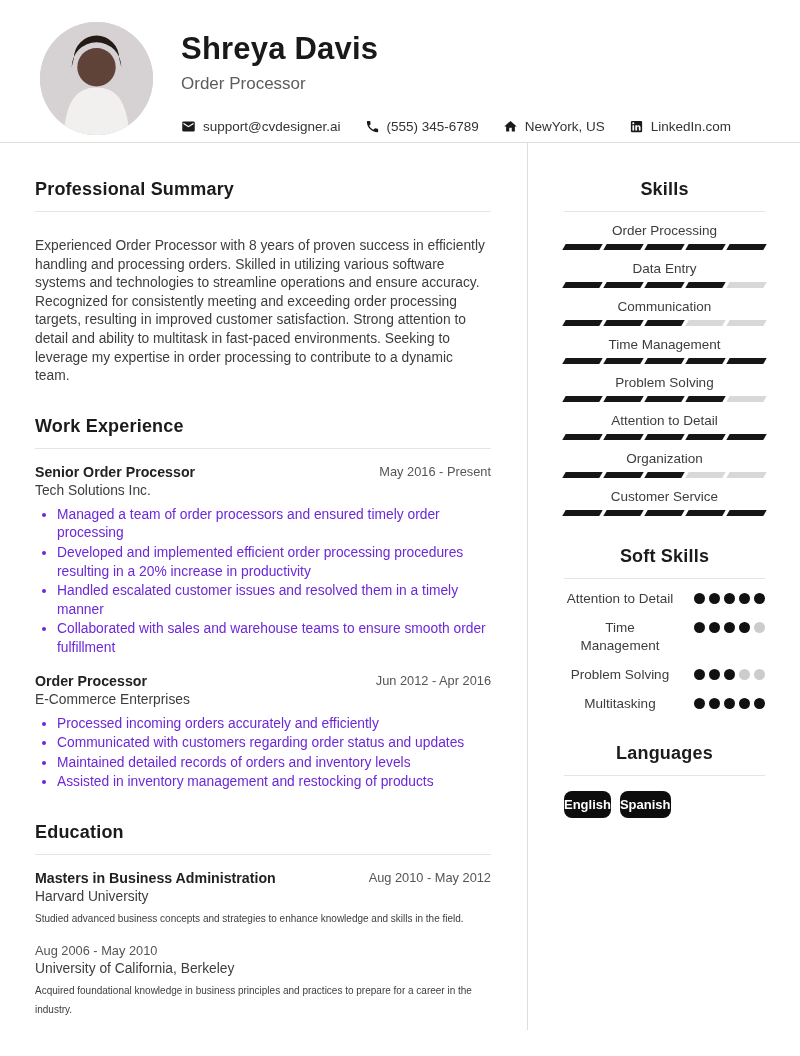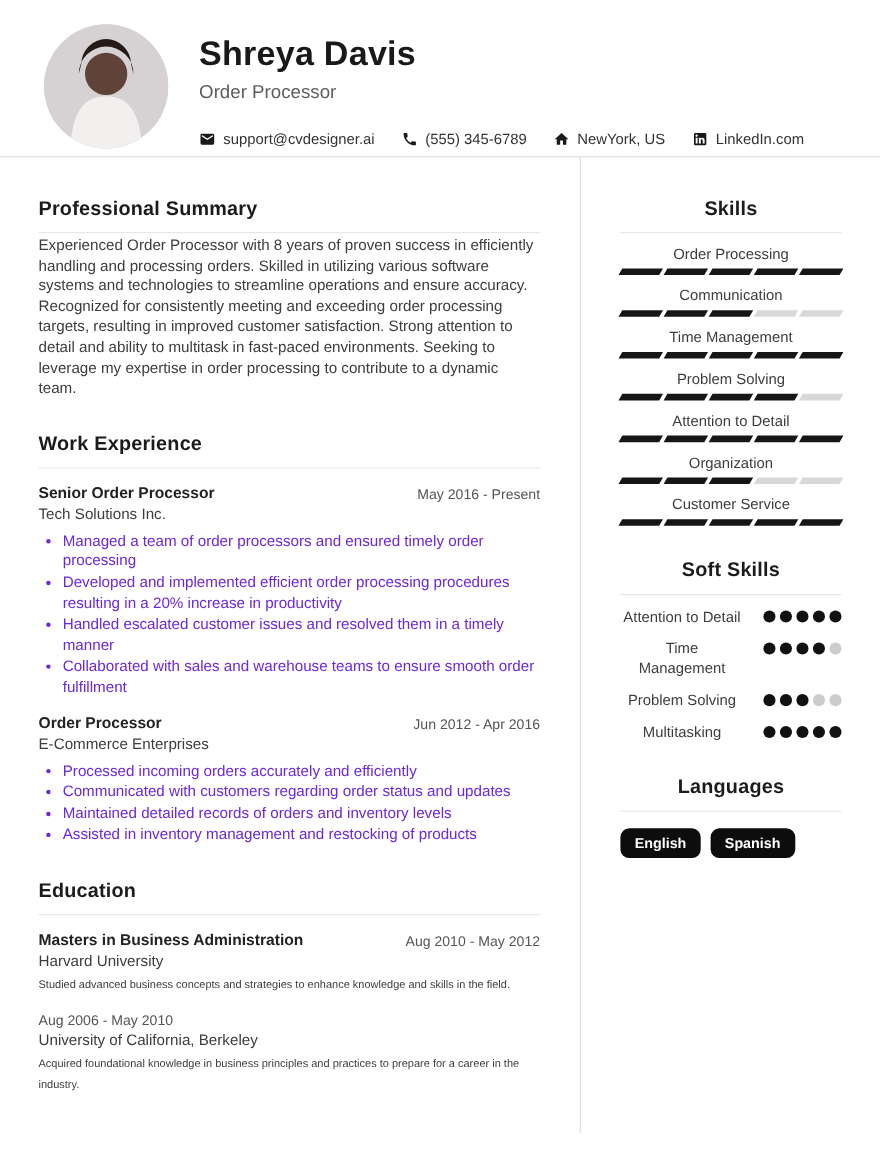--- a/index.html
+++ b/index.html
@@ -19,25 +19,25 @@
   .cicon { display:inline-flex; color:#1a1a1a; }
 
   
   .columns { display:flex; height:887px; }
   .main { width:531px; padding:0 36px 0 35px; border-right:1px solid #ddd; }
   .sidebar { flex:1; padding:0 35px 0 36px;text-align:center; }
 
   section h2 { font-size:18px; font-weight:bold; color:#1b1b1b; margin-top:30px; padding-bottom:11px; border-bottom:1px solid #e5e5e5; letter-spacing:.2px; }
   .main section:first-child h2, .sidebar section:first-child h2 { margin-top:36px; }
 
-  .summary { margin-top:2px; font-size:13.8px; line-height:18.6px; color:#3d3d3d; }
+  .summary { margin-top:25px; font-size:13.8px; line-height:18.6px; color:#3d3d3d; }
 
   
   .entry { margin-top:15px; }
-  .entry-row { display:flex; justify-content:space-between; align-items:flex-end; }
+  .entry-row { display:flex; justify-content:space-between; align-items:center; }
   .entry-row h3 { font-size:14.2px; font-weight:bold; color:#222; }
   .date { font-size:12.8px; color:#555; }
   .org { font-size:13.8px; color:#3d3d3d; margin-top:3px; }
   .entry ul { margin:8px 0 2px; padding-left:22px; }
   .entry li { font-size:13.8px; line-height:18.6px; color:#6d28d9; margin-bottom:1px; }
   .edu-desc { font-size:10px; line-height:18.6px; color:#3d3d3d; margin-top:6px; }
 
   
   .skill { margin-top:11px; }
   .skill-name { font-size:13.5px; color:#3d3d3d; margin-bottom:6px; }
@@ -49,21 +49,21 @@
   
   .soft-row { display:flex; justify-content:space-between; align-items:flex-start; margin-top:11px; }
   .soft-name { font-size:13.5px; line-height:18px; color:#3d3d3d; width:112px; }
   .dots { display:flex; gap:4px; padding-top:3px; }
   .dot { width:11px; height:11px; border-radius:50%; }
   .dot.filled { background:var(--dot-filled); }
   .dot.empty { background:var(--dot-empty); }
 
   
   .badges { margin-top:15px; display:flex; gap:9px; }
-  .badge { background:var(--badge-bg); color:var(--badge-text); font-size:13px; font-weight:bold; padding:6px 13px; border-radius:8px; }
+  .badge { background:var(--badge-bg); color:var(--badge-text); font-size:13px; font-weight:bold; padding:6px 0; border-radius:8px; }
 </style>
 </head>
 <body>
 
 <div class="page">
 
   <header class="header">
     <div class="avatar">
       <svg viewBox="0 0 100 100">
         <rect width="100" height="100" fill="#d6d2d4"></rect>
@@ -179,20 +179,30 @@
               <div class="skill-name">Order Processing</div>
               <div class="skill-bar">
                 <span class="seg filled"></span>
                 <span class="seg filled"></span>
                 <span class="seg filled"></span>
                 <span class="seg filled"></span>
                 <span class="seg filled"></span>
               </div>
             </div>
             <div class="skill">
+              <div class="skill-name">Data Entry</div>
+              <div class="skill-bar">
+                <span class="seg filled"></span>
+                <span class="seg filled"></span>
+                <span class="seg filled"></span>
+                <span class="seg filled"></span>
+                <span class="seg empty"></span>
+              </div>
+            </div>
+            <div class="skill">
               <div class="skill-name">Communication</div>
               <div class="skill-bar">
                 <span class="seg filled"></span>
                 <span class="seg filled"></span>
                 <span class="seg filled"></span>
                 <span class="seg empty"></span>
                 <span class="seg empty"></span>
               </div>
             </div>
             <div class="skill">

